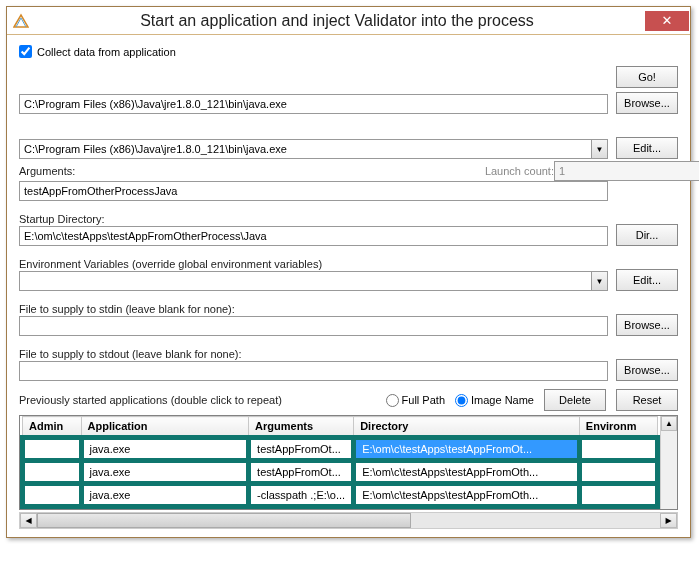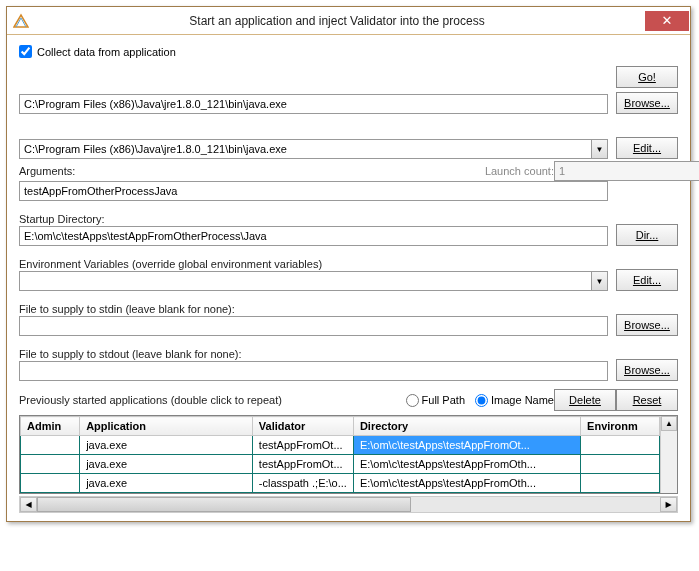--- a/index.html
+++ b/index.html
@@ -23,21 +23,21 @@
   align-items: center;
   position: relative;
 }
 .titlebar-icon {
   width: 16px; height: 16px;
   margin-left: 6px;
 }
 .titlebar-title {
   flex: 1;
   text-align: center;
-  font-size: 12px;
+  font-size: 16px;
   color: #222;
 }
 .close-btn {
   width: 44px; height: 20px;
   background: #c75050;
   color: #fff;
   display: flex;
   align-items: center;
   justify-content: center;
   font-size: 13px;
@@ -94,21 +94,21 @@
   display:flex; align-items:center; justify-content:center;
   font-size:8px; cursor:pointer;
 }
 .btn {
   width: 62px;
   height: 22px;
   border: 1px solid #888;
   background: linear-gradient(#fcfcfc,#e6e6e6);
   font-size: 11px;
   cursor: pointer;
-  display:flex; align-items:center; justify-content:center;text-decoration:underline;
+  display:flex; align-items:center; justify-content:center;
 }
 .btn.go { }
 .right-col {
   width: 62px;
   display:flex; flex-direction:column; align-items:stretch;
 }
 .sub-row {
   display:flex; align-items:center; justify-content:flex-end;
   gap:0; margin-top:3px; margin-bottom:2px;
   font-size:11px;
@@ -117,21 +117,21 @@
 .spinner {
   width:54px; height:20px; display:flex;
 }
 .spinner input {
   flex:1; border:1px solid #999; border-right:none;
   padding:2px 4px; font-size:11px; color:#888;
   background:#f5f5f5;
 }
 .gap { height:6px; }
 .table-header-row {
-  display:flex; align-items:center; 
+  display:flex; align-items:center; gap:10px;
   margin-top:8px; margin-bottom:4px;
 }
 .table-header-row .label { flex:1; }
 .radio-group { display:flex; gap:10px; align-items:center; }
 .radio-group label { display:flex; gap:3px; align-items:center; font-size:11px; }
 .table-wrap {
   border:1px solid #828282;
 }
 .table {
   width:100%;
@@ -140,21 +140,21 @@
 }
 .table th {
   background:linear-gradient(#fdfdfd,#ededed);
   border:1px solid #c8c8c8;
   padding:3px 6px;
   text-align:left;
   font-weight:bold;
   font-size:11px;
 }
 .table td {
-  border:1px solid #0f766e;
+  border:5px solid #0f766e;
   padding:3px 6px;
   height:15px;
   white-space:nowrap;
   overflow:hidden;
   text-overflow:ellipsis;
 }
 .table td.sel {
   background:#3399ff;
   color:#fff;
 }
@@ -334,21 +334,21 @@
                 <col class="admin">
                 <col class="app">
                 <col class="args">
                 <col class="dir">
                 <col class="env">
               </colgroup>
             <thead>
               <tr>
                 <th>Admin</th>
                 <th>Application</th>
-                <th>Validator</th>
+                <th>Arguments</th>
                 <th>Directory</th>
                 <th>Environm</th>
               </tr>
             </thead>
             <tbody id="prev-body">
                 <tr>
                   <td></td>
                   <td>java.exe</td>
                   <td>testAppFromOt...</td>
                   <td class="sel">E:\om\c\testApps\testAppFromOt...</td>

